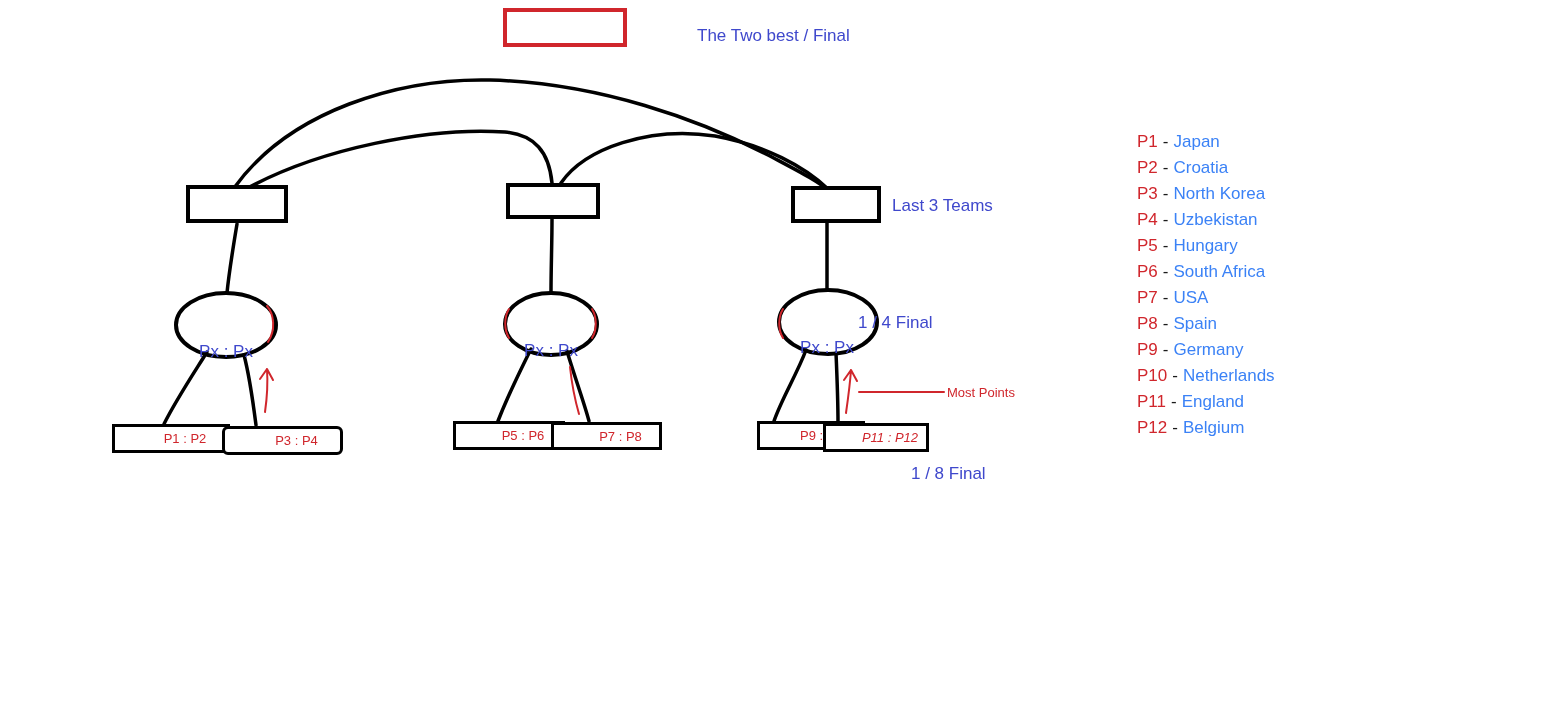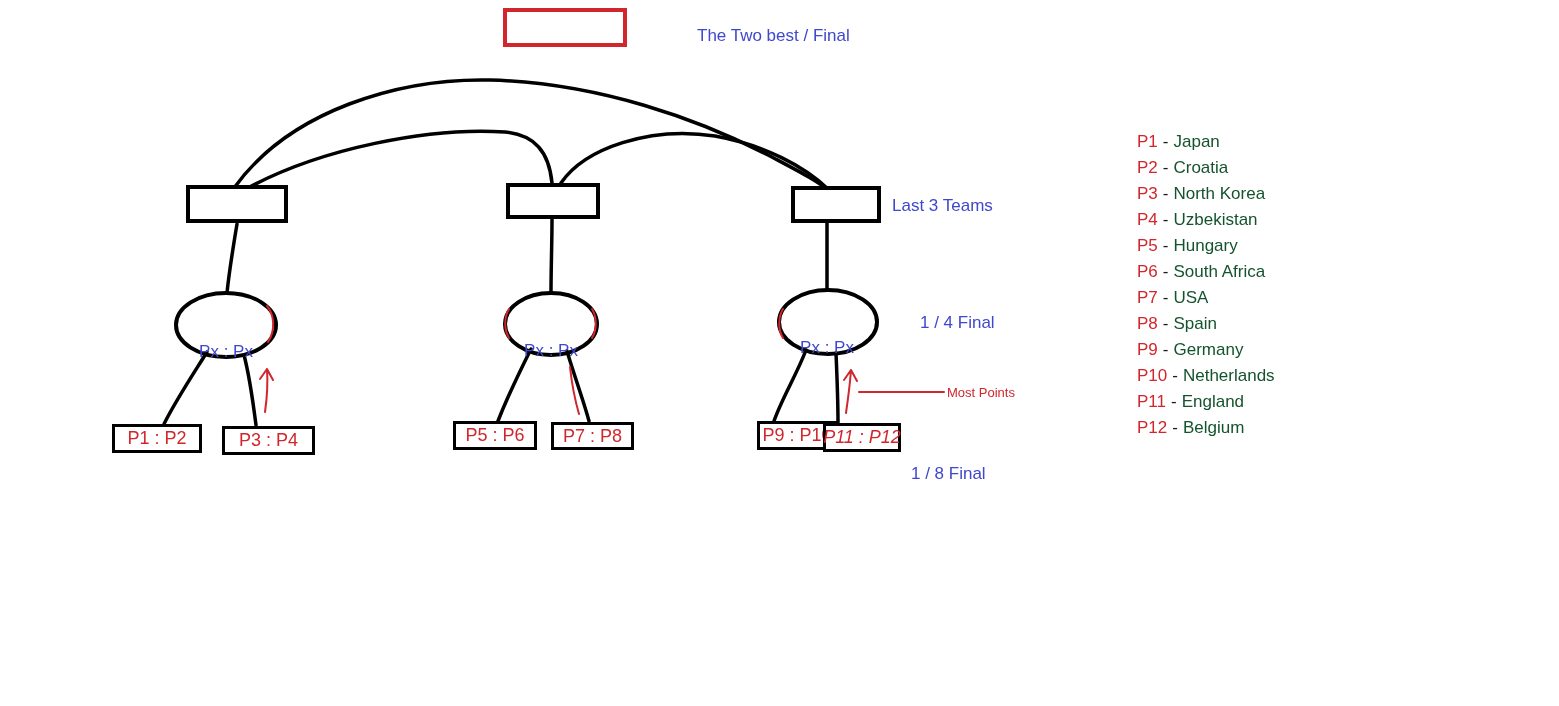--- a/index.html
+++ b/index.html
@@ -46,42 +46,43 @@
   }
   .qf-1 { left: 226px; top: 325px; }
   .qf-2 { left: 551px; top: 324px; }
   .qf-3 { left: 827px; top: 321px; }
 
   
   .ef-box {
     border: 3px solid #000000;
     background: #ffffff;
     color: #d0262c;
-    font-size: 18px;
+    font-size: 13px;
     display: flex;
     align-items: center;
     justify-content: center;
     white-space: nowrap;
+    padding-left: 28px;
   }
   .ef-1 { left: 112px; top: 424px; width: 84px; height: 23px; }
-  .ef-2 { left: 222px; top: 426px; width: 87px; height: 23px; }
+  .ef-2 { left: 222px; top: 426px; width: 87px; height: 23px; border-radius: 6px; }
   .ef-3 { left: 453px; top: 421px; width: 78px; height: 23px; }
   .ef-4 { left: 551px; top: 422px; width: 77px; height: 22px; }
   .ef-5 { left: 757px; top: 421px; width: 74px; height: 23px; }
   .ef-6 { left: 823px; top: 423px; width: 72px; height: 23px; font-style: italic; }
 
   
   .blue-label {
     color: #3f48cc;
     font-size: 17px;
     white-space: nowrap;
   }
   .lbl-final   { left: 697px; top: 26px; }
   .lbl-last3   { left: 892px; top: 196px; }
-  .lbl-quarter { left: 920px; top: 313px; }
+  .lbl-quarter { left: 858px; top: 313px; }
   .lbl-eighth  { left: 911px; top: 432px; margin-top: 32px; }
 
   
   .lbl-mostpoints {
     left: 947px; top: 385px;
     color: #d0262c;
     font-size: 13px;
     white-space: nowrap;
   }
 
@@ -90,21 +91,21 @@
     left: 1137px; top: 129px;
     font-size: 17px;
   }
   .legend-item {
     height: 26px;
     line-height: 26px;
     white-space: nowrap;
   }
   .legend-item .code { color: #d0262c; }
   .legend-item .sep  { color: #1a1a1a; margin: 0 5px; }
-  .legend-item .name { color: #14532d; }
+  .legend-item .name { color: #3b82f6; }
 </style>
 </head>
 <body>
 
 <div id="canvas">
 
   <svg id="lines-layer" viewBox="0 0 1559 706" xmlns="http://www.w3.org/2000/svg">
     <g fill="none" stroke="#000000" stroke-width="3.5" stroke-linecap="round">
 
       <path d="M 234 188 C 290 110, 400 78, 490 80 C 600 83, 700 120, 768 155 C 800 172, 818 181, 829 191"></path>

